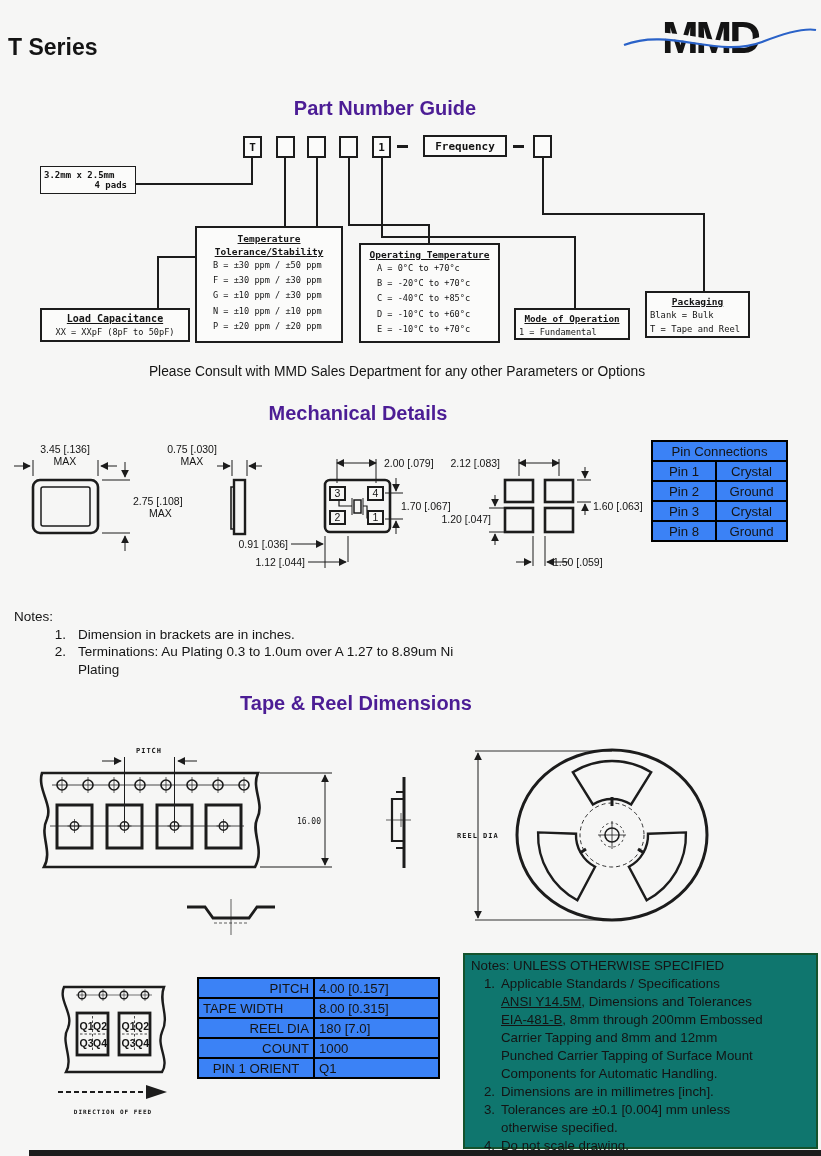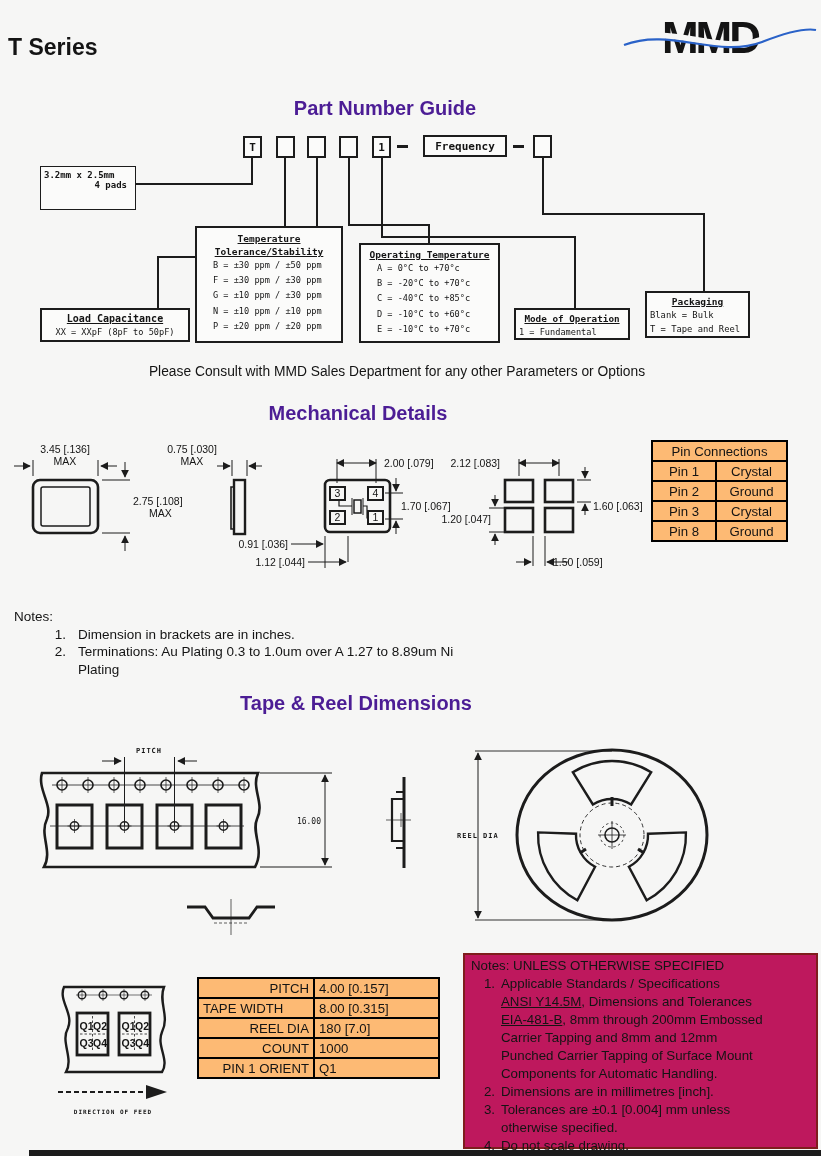--- a/index.html
+++ b/index.html
@@ -9,30 +9,30 @@
   .ln{position:absolute;background:#1c1c1c}
   .h-blue{position:absolute;text-align:center;font-weight:bold;font-size:20px;color:#4c1d95;
           font-family:"Liberation Sans",sans-serif}
   .pn-box{position:absolute;border:2px solid #1c1c1c;box-sizing:border-box;display:flex;
           align-items:center;justify-content:center;
           font:bold 11px "DejaVu Sans Mono",monospace;background:#fbfbfa}
   .param{position:absolute;border:2px solid #1c1c1c;box-sizing:border-box;background:#fbfbfa;
          font-family:"DejaVu Sans Mono",monospace}
   .param .bt{font-weight:bold;text-decoration:underline;text-align:center;font-size:9.5px;line-height:13px}
   .param .bi{font-size:8.6px;line-height:15.2px;padding-left:16px;white-space:nowrap}
-  table.sheet{border-collapse:collapse;background:#fdba74}
+  table.sheet{border-collapse:collapse;background:#3b82f6}
   table.sheet td{border:2px solid #000;font-size:13.2px;height:16px;padding:1px 4px}
   svg{overflow:visible}
   svg text{font-family:"Liberation Sans",sans-serif;font-size:10.5px;fill:#141414;stroke:none}
   svg text.tiny{font-family:"DejaVu Sans Mono",monospace;font-weight:bold;letter-spacing:1px;font-size:7px}
   .notes{font-size:13.5px;line-height:17.5px}
   .nrow{display:flex}
   .nnum{width:22px;flex:none;text-align:right;margin-right:12px}
   .ntext{white-space:pre-line;width:450px}
-  .spec{position:absolute;border:2px solid #7f1d1d;box-sizing:border-box;background:#be185d;
+  .spec{position:absolute;border:2px solid #14532d;box-sizing:border-box;background:#0f766e;
         font-size:13.3px;line-height:18px;padding:2px 6px 0 6px}
   .spec .nnum{width:24px;margin-right:6px}
   .spec .ntext{width:315px}
 </style>
 </head>
 <body>
 
 <div class="abs" style="left:8px;top:34px;font-size:23px;font-weight:bold">T Series</div>
 
 <svg class="abs" style="left:622px;top:10px" width="196" height="54">
@@ -55,21 +55,21 @@
 <div class="pn-box" style="left:243px;top:136px;width:19px;height:22px">T</div>
 <div class="pn-box" style="left:276px;top:136px;width:19px;height:22px"></div>
 <div class="pn-box" style="left:307px;top:136px;width:19px;height:22px"></div>
 <div class="pn-box" style="left:339px;top:136px;width:19px;height:22px"></div>
 <div class="pn-box" style="left:372px;top:136px;width:19px;height:22px">1</div>
 <div class="ln" style="left:397px;top:145px;width:11px;height:3px"></div>
 <div class="pn-box" style="left:423px;top:135px;width:84px;height:22px">Frequency</div>
 <div class="ln" style="left:513px;top:145px;width:11px;height:3px"></div>
 <div class="pn-box" style="left:533px;top:135px;width:19px;height:23px"></div>
 
-<div class="param" style="left:40px;top:166px;width:96px;height:44px;border-width:1.5px;padding-top:3px">
+<div class="param" style="left:40px;top:166px;width:96px;height:28px;border-width:1.5px;padding-top:3px">
   <div style="font:bold 9px 'DejaVu Sans Mono',monospace;padding-left:3px">3.2mm x 2.5mm</div>
   <div style="font:bold 9px 'DejaVu Sans Mono',monospace;text-align:right;padding-right:8px">4 pads</div>
 </div>
 
 <div class="ln" style="left:251px;top:158px;width:2px;height:26px"></div>
 <div class="ln" style="left:136px;top:183px;width:117px;height:2px"></div>
 <div class="ln" style="left:284px;top:158px;width:2px;height:99px"></div>
 <div class="ln" style="left:157px;top:256px;width:129px;height:2px"></div>
 <div class="ln" style="left:157px;top:256px;width:2px;height:52px"></div>
 <div class="ln" style="left:316px;top:158px;width:2px;height:68px"></div>
@@ -345,21 +345,21 @@
   </tr>
   <tr>
     <td style="text-align:right">REEL DIA</td>
     <td>180 [7.0]</td>
   </tr>
   <tr>
     <td style="text-align:right">COUNT</td>
     <td>1000</td>
   </tr>
   <tr>
-    <td style="text-align:right">PIN 1 ORIENT</td>
+    <td style="text-align:center">PIN 1 ORIENT</td>
     <td>Q1</td>
   </tr>
 </tbody>
   </table>
 
 <div class="spec" style="left:463px;top:953px;width:355px;height:196px">
   <div>Notes: UNLESS OTHERWISE SPECIFIED</div>
   <div class="nrow">
     <div class="nnum">1.</div>
     <div class="ntext"><span>Applicable Standards / Specifications

